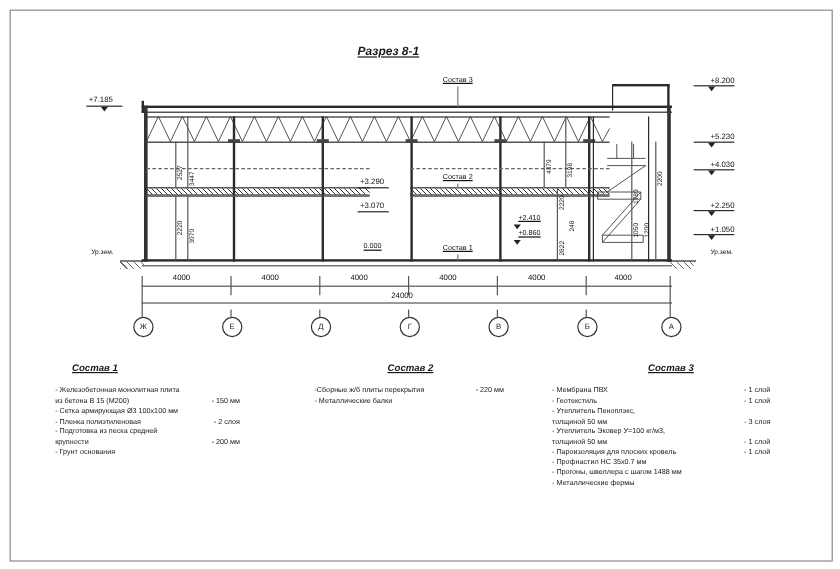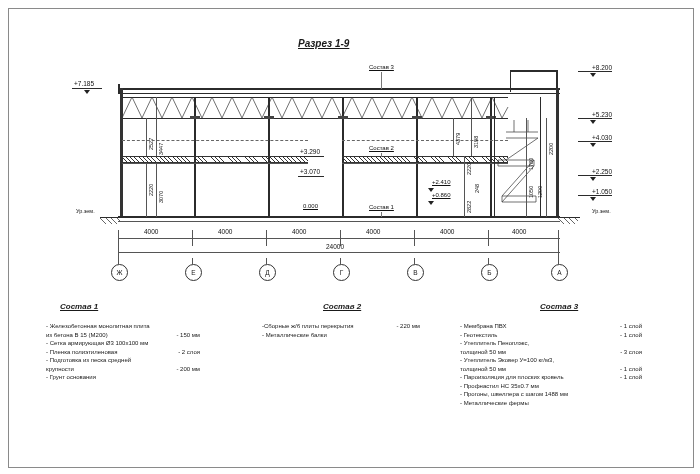--- a/index.html
+++ b/index.html
@@ -56,21 +56,21 @@
   .nt-title{position:absolute;font-size:8px;font-style:italic;font-weight:bold;text-decoration:underline;}
   .nt{position:absolute;font-size:6px;line-height:8.5px;white-space:pre-line;}
   .nt-r{position:absolute;font-size:6px;line-height:8.5px;text-align:right;white-space:pre-line;}
 </style>
 </head>
 <body>
 
 <div class="sheet">
   <div class="frame"></div>
 
-  <div class="ttl" id="title-main">Разрез 1-9</div>
+  <div class="ttl" id="title-main">Разрез 8-1</div>
 
   <div class="ln lnh" style="left:118px;top:88px;width:442px;height:2px;"></div>
   <div class="ln lnh" style="left:118px;top:93px;width:442px;height:1px;"></div>
 
   <div class="ln lnv" style="left:556px;top:70px;height:24px;width:2px;"></div>
   <div class="ln lnh" style="left:510px;top:70px;width:48px;height:2px;"></div>
   <div class="ln lnv" style="left:510px;top:70px;height:22px;width:1px;"></div>
 
   <div class="ln lnv" style="left:118px;top:84px;height:10px;width:2px;"></div>
 

